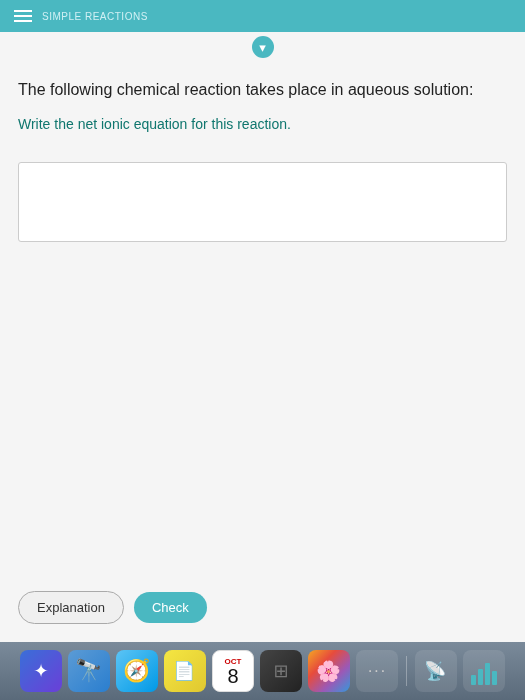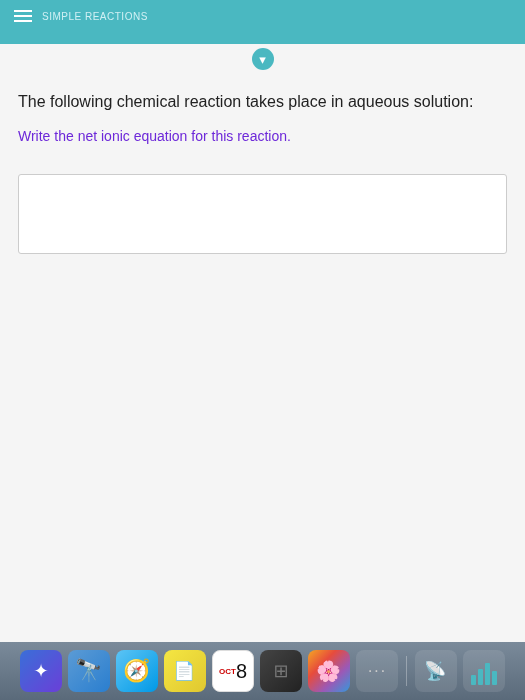--- a/index.html
+++ b/index.html
@@ -14,21 +14,21 @@
       overflow: hidden;
       font-family: -apple-system, BlinkMacSystemFont, "Segoe UI", sans-serif;
       background: #e8e8e8;
       display: flex;
       flex-direction: column;
     }
 
     
     .header-bar {
       background: #4ab8c1;
-      padding: 10px 14px 22px 14px;
+      padding: 10px 14px 10px 14px;
       display: flex;
       align-items: center;
       gap: 10px;
       flex-shrink: 0;
     }
 
     .hamburger-icon {
       display: flex;
       flex-direction: column;
       gap: 3px;
@@ -114,21 +114,21 @@
       flex-wrap: nowrap;
     }
 
     sub {
       font-size: 10px;
       vertical-align: sub;
     }
 
     .instruction-text {
       font-size: 14px;
-      color: #6d28d9;
+      color: #0f766e;
       margin-bottom: 30px;
     }
 
     
     .answer-box {
       width: 100%;
       height: 80px;
       border: 1.5px solid #ccc;
       background: #fff;
       border-radius: 3px;
@@ -208,20 +208,21 @@
       flex-shrink: 0;
     }
 
     .dock-item.launchpad { background: linear-gradient(135deg, #3a6fd8, #6a3fd8); }
     .dock-item.finder { background: linear-gradient(135deg, #5b9bd5, #2a7ecf); }
     .dock-item.safari { background: linear-gradient(135deg, #5bc4f5, #0099e6); }
     .dock-item.notes { background: linear-gradient(135deg, #f5e642, #e0c830); }
     .dock-item.calendar {
       background: #fff;
       border: 1px solid #ddd;
+      flex-direction: column;
       font-size: 9px;
       color: #c00;
       font-weight: bold;
     }
     .dock-item.calendar .cal-top {
       font-size: 8px;
       color: #c00;
       font-weight: bold;
     }
     .dock-item.calendar .cal-num {
@@ -284,20 +285,24 @@
 
 
   <p class="instruction-text">Write the net ionic equation for this reaction.</p>
 
   <div class="answer-box">
     <textarea spellcheck="false" style=""></textarea>
   </div>
 
   <div class="spacer"></div>
 
+  <div class="bottom-buttons">
+    <button class="btn-explanation">Explanation</button>
+    <button class="btn-check">Check</button>
+  </div>
 
 </div>
 
 <div class="dock">
 
   <div class="dock-item launchpad">
     <span style="color:#fff; font-size:18px;">✦</span>
   </div>
 
   <div class="dock-item finder">

